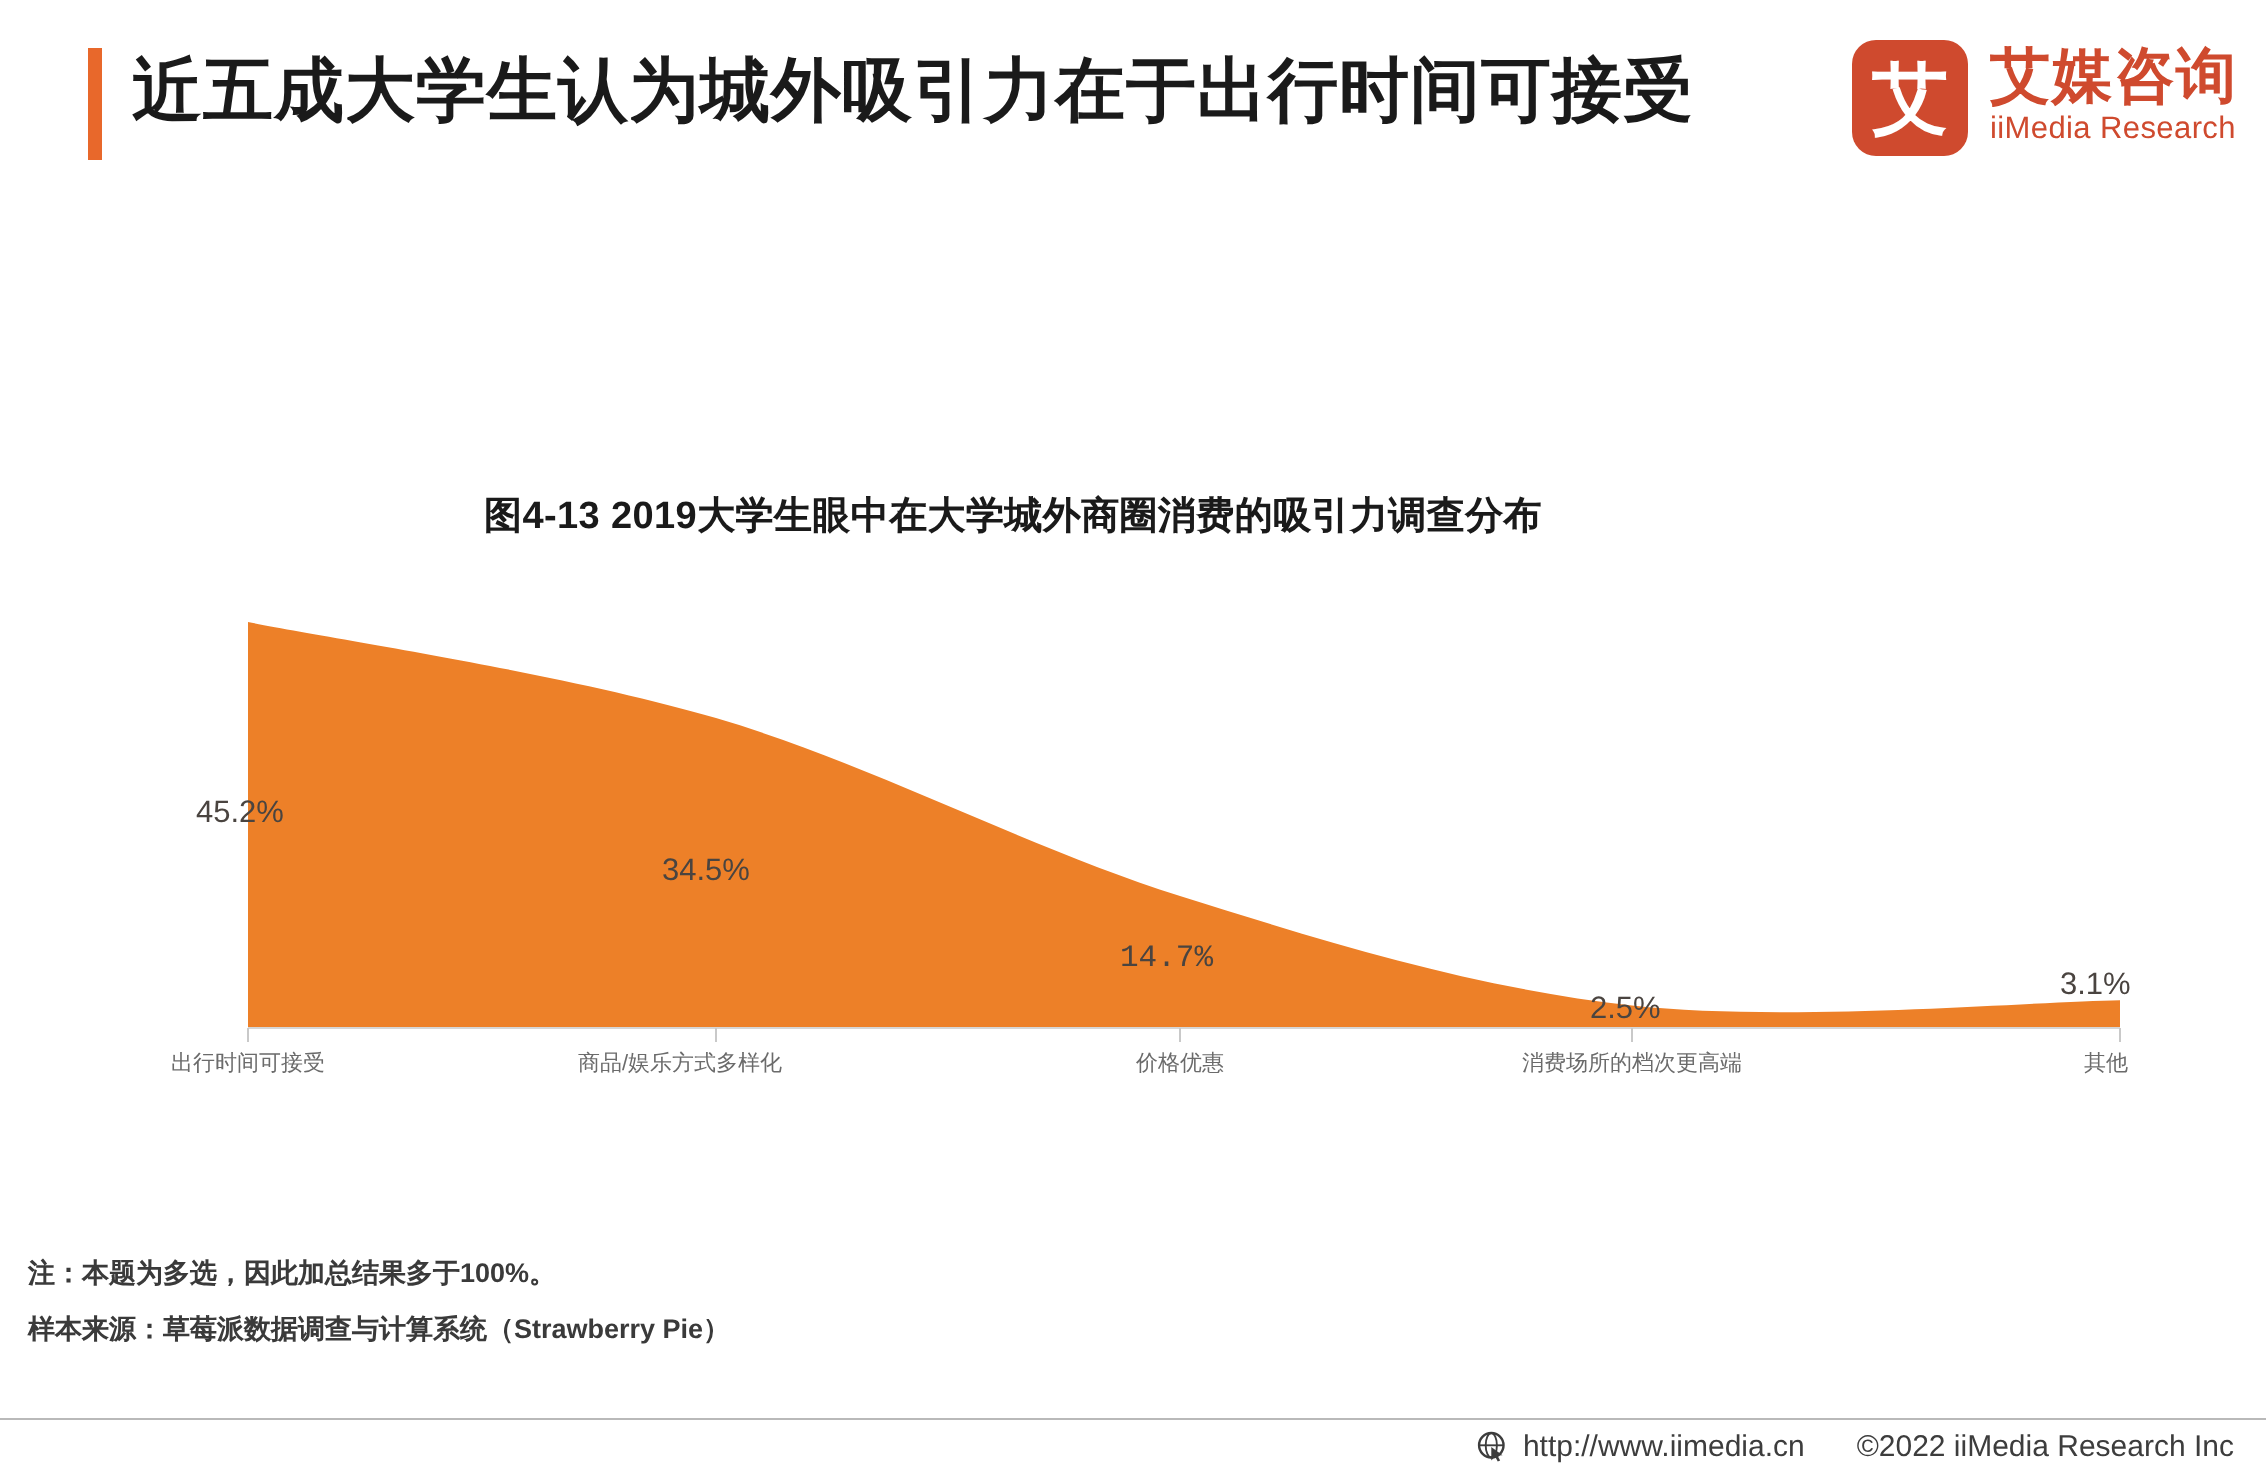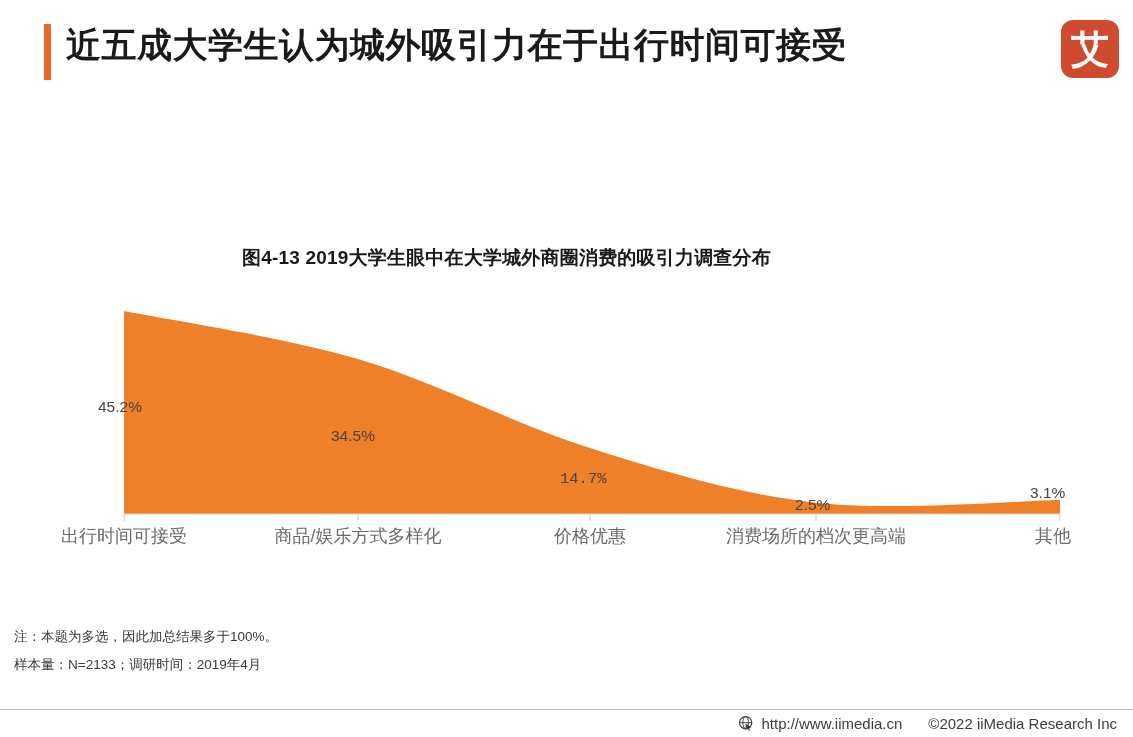--- a/index.html
+++ b/index.html
@@ -40,28 +40,28 @@
     font-size:19px; font-weight:bold; color:#1a1a1a; letter-spacing:0.2px;
   }
   .chart-wrap { position:absolute; left:0; top:290px; width:900px; height:240px; }
   .chart-svg { position:absolute; left:0; top:0; }
 
   .dlabel {
     position:absolute; font-size:15.5px; color:#4a4440;
     white-space:nowrap; font-family:"Liberation Sans","DejaVu Sans",sans-serif;
   }
   .catlabel {
-    position:absolute; top:524px; font-size:18px; color:#6b6b6b;
+    position:absolute; top:524px; font-size:11px; color:#6b6b6b;
     white-space:nowrap; text-align:center; transform:translateX(-50%);
   }
 
   
   .notes { position:absolute; left:14px; top:630px; width:700px; }
   .note {
-    font-size:13.5px; font-weight:normal; color:#3a3a3a;
+    font-size:13.5px; font-weight:bold; color:#3a3a3a;
     line-height:1.0; margin-bottom:14px; white-space:nowrap;
     font-family:"Liberation Sans","DejaVu Sans",sans-serif;
   }
 
   .divider { position:absolute; left:0; top:709px; width:1133px; height:1px; background:#b9b9b9; }
 
   .bottombar {
     position:absolute; left:0; top:710px; width:1133px; height:27px;
     display:flex; align-items:center; justify-content:flex-end;
     padding-right:16px;
@@ -74,20 +74,24 @@
 <body>
 
 <div class="page">
 
   <div class="header">
     <div class="accent-bar"></div>
     <div class="headline">近五成大学生认为城外吸引力在于出行时间可接受</div>
 
     <div class="logo">
       <div class="logo-mark">艾</div>
+      <div class="logo-text">
+        <div class="logo-cn">艾媒咨询</div>
+        <div class="logo-en">iiMedia Research</div>
+      </div>
     </div>
   </div>
 
   <div class="chart-title">图4-13 2019大学生眼中在大学城外商圈消费的吸引力调查分布</div>
 
   <div class="chart-wrap">
     <svg class="chart-svg" width="1133" height="240">
 
       <path id="area-path" fill="#ED8028" d="M 124 21 C 163 29.009218289085545, 280.3333333333333 46.225294985250756, 358 69.05530973451329 C 435.6666666666667 91.88532448377582, 513.6666666666666 134.0272861356932, 590 157.98008849557522 C 666.3333333333334 181.93289085545723, 737.6666666666666 204.08923303834808, 816 212.77212389380531 C 894.3333333333334 221.45501474926255, 1019.3333333333334 210.52654867256638, 1060 210.07743362831857 L 1060 224 L 124 224 Z"></path>
 
@@ -102,28 +106,28 @@
     </svg>
 
     <div class="dlabel" style="left:98px; top:108px;">45.2%</div>
     <div class="dlabel" style="left:331px; top:137px;">34.5%</div>
     <div class="dlabel" style="left:560px; top:180px;font-family:Liberation Mono, monospace;">14.7%</div>
     <div class="dlabel" style="left:795px; top:206px;">2.5%</div>
     <div class="dlabel" style="left:1030px; top:194px;">3.1%</div>
   </div>
 
   <div class="catlabel" style="left:124px;">出行时间可接受</div>
-  <div class="catlabel" style="left:358px;">商品/娱乐方式多样化</div>
+  <div class="catlabel" style="left:340px;">商品/娱乐方式多样化</div>
   <div class="catlabel" style="left:590px;">价格优惠</div>
   <div class="catlabel" style="left:816px;">消费场所的档次更高端</div>
   <div class="catlabel" style="left:1053px;">其他</div>
 
   <div class="notes">
     <div class="note">注：本题为多选，因此加总结果多于100%。</div>
-    <div class="note">样本量：N=2133；调研时间：2019年4月</div>
+    <div class="note">样本来源：草莓派数据调查与计算系统（Strawberry Pie）</div>
   </div>
 
   <div class="divider"></div>
 
   <div class="bottombar">
     <div class="bb-item">
       <svg class="globe-icon" viewBox="0 0 20 20">
         <circle cx="9" cy="9" r="7.2" fill="none" stroke="#3d3d3d" stroke-width="1.4"></circle>
         <ellipse cx="9" cy="9" rx="3.3" ry="7.2" fill="none" stroke="#3d3d3d" stroke-width="1.1"></ellipse>
         <line x1="1.9" y1="9" x2="16.1" y2="9" stroke="#3d3d3d" stroke-width="1.1"></line>

